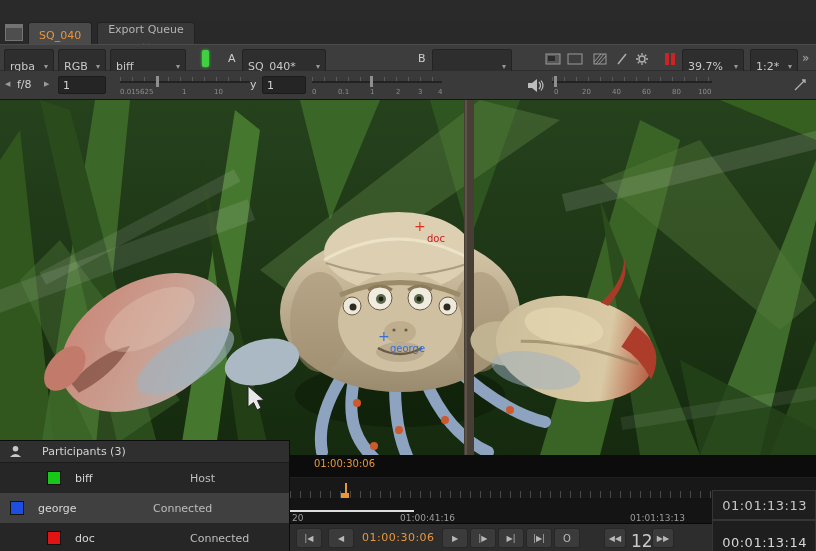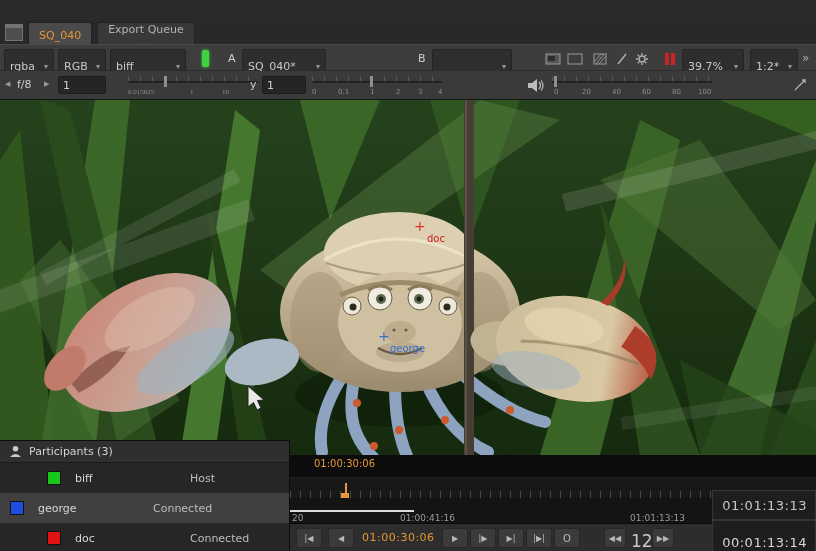--- a/index.html
+++ b/index.html
@@ -39,21 +39,21 @@
   .slider .groove{position:absolute;left:0;right:0;top:5px;height:2px;background:#222;}
   .slider .ticks{position:absolute;left:0;right:0;top:1px;height:6px;background:repeating-linear-gradient(90deg,#5a5a5a 0 1px,transparent 1px 12px);}
   .slider .handle{position:absolute;top:0;width:3px;height:11px;background:#8f8f8f;}
   .slider .lbl{position:absolute;top:12px;font-size:7px;color:#8c8c8c;white-space:nowrap;}
 
   
   .viewer{position:absolute;top:100px;left:0;width:816px;height:355px;background:#101a0c;}
 
   
   .participants{position:absolute;left:0;top:440px;width:290px;height:111px;background:#262626;border-right:1px solid #0c0c0c;border-top:1px solid #0c0c0c;font-size:11px;}
-  .p-header{height:22px;background:#2f2f2f;display:flex;align-items:center;gap:7px;padding-left:9px;color:#d2d2d2;border-bottom:1px solid #1b1b1b;}
+  .p-header{height:22px;background:#2f2f2f;display:flex;align-items:center;gap:20px;padding-left:9px;color:#d2d2d2;border-bottom:1px solid #1b1b1b;}
   .p-row{height:30px;display:flex;align-items:center;color:#d6d6d6;position:relative;}
   .p-row.alt{background:#262626;padding-left:37px;}
   .p-row.selected{background:#404040;}
   .swatch{width:14px;height:14px;margin-left:10px;border:1px solid #111;}
   .p-name{margin-left:14px;width:115px;}
   .p-status{color:#bdbdbd;}
 
   
   .timeline{position:absolute;left:290px;top:455px;width:526px;height:96px;background:#151515;}
   .track-strip{position:absolute;left:0;top:0;width:526px;height:23px;background:#0c0c0c;border-bottom:1px solid #1f1f1f;}
@@ -165,21 +165,21 @@
     </div>
     <span class="expand" style="left:802px;">»</span>
   </div>
 
   <div class="toolbar2">
     <span class="tinyarrow" style="left:5px;">◀</span>
     <span class="fstop" style="left:17px;">f/8</span>
     <span class="tinyarrow" style="left:44px;">▶</span>
 
     <input class="numfield" style="left: 58px; width: 48px;" value="1">
-    <div class="slider" style="left:128px;width:130px;font-family:Liberation Serif, serif;">
+    <div class="slider" style="left:120px;width:130px;">
       <div class="ticks"></div>
       <div class="groove"></div>
       <div class="handle" style="left:36px;"></div>
       <span class="lbl" style="left:0;">0.015625</span>
       <span class="lbl" style="left:62px;">1</span>
       <span class="lbl" style="left:94px;">10</span>
       <span class="lbl" style="left:120px;margin-top:46px;">64</span>
     </div>
 
     <span class="fstop" style="left:250px;">y</span>

